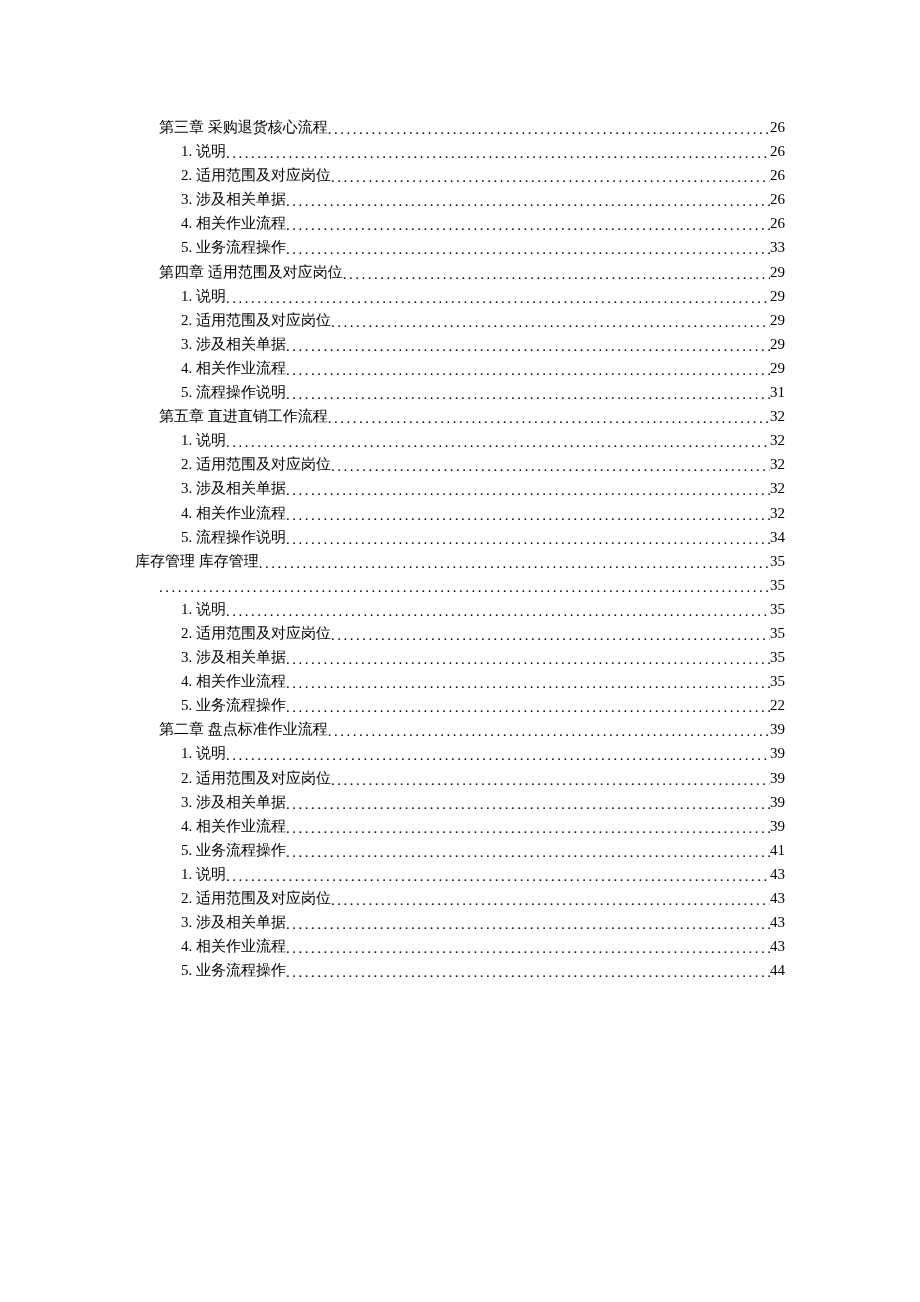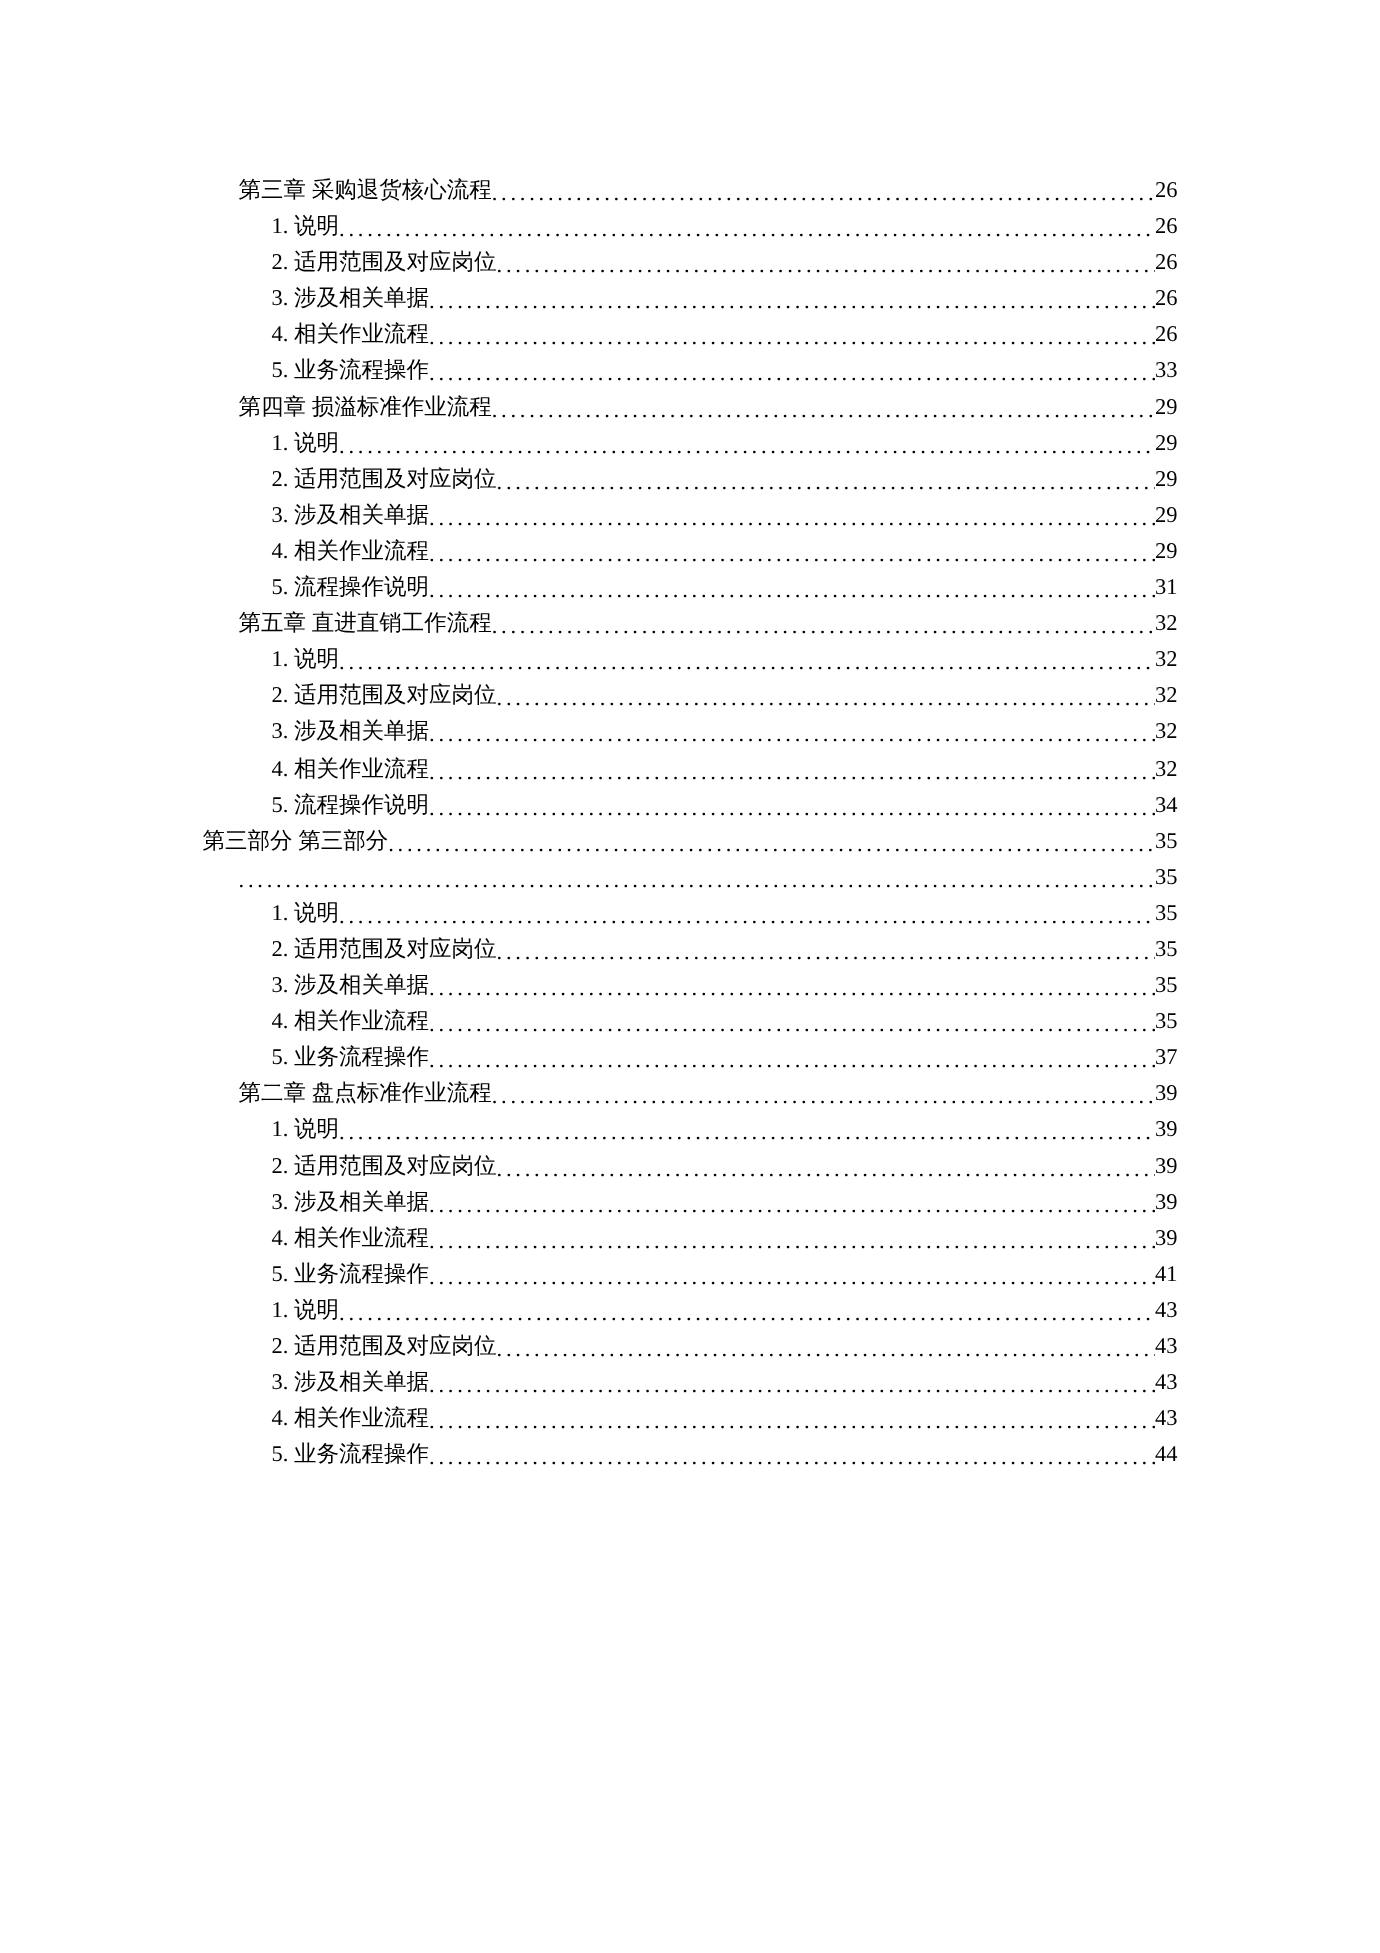--- a/index.html
+++ b/index.html
@@ -78,21 +78,21 @@
       <span class="toc-label">4.  相关作业流程</span>
       <span class="toc-dots"></span>
       <span class="toc-page">26</span>
     </div>
     <div class="toc-entry level-3">
       <span class="toc-label">5.  业务流程操作</span>
       <span class="toc-dots"></span>
       <span class="toc-page">33</span>
     </div>
     <div class="toc-entry level-2">
-      <span class="toc-label">第四章  损溢标准作业流程</span>
+      <span class="toc-label">第四章  适用范围及对应岗位</span>
       <span class="toc-dots"></span>
       <span class="toc-page">29</span>
     </div>
     <div class="toc-entry level-3">
       <span class="toc-label">1.  说明</span>
       <span class="toc-dots"></span>
       <span class="toc-page">29</span>
     </div>
     <div class="toc-entry level-3">
       <span class="toc-label">2.  适用范围及对应岗位</span>
@@ -138,52 +138,52 @@
       <span class="toc-label">4.  相关作业流程</span>
       <span class="toc-dots"></span>
       <span class="toc-page">32</span>
     </div>
     <div class="toc-entry level-3">
       <span class="toc-label">5.  流程操作说明</span>
       <span class="toc-dots"></span>
       <span class="toc-page">34</span>
     </div>
     <div class="toc-entry level-1">
-      <span class="toc-label">第三部分 第三部分</span>
-      <span class="toc-dots"></span>
-      <span class="toc-page">35</span>
-    </div>
-    <div class="toc-entry level-2">
-      <span class="toc-dots"></span>
-      <span class="toc-page">35</span>
-    </div>
-    <div class="toc-entry level-3">
-      <span class="toc-label">1.  说明</span>
-      <span class="toc-dots"></span>
-      <span class="toc-page">35</span>
-    </div>
-    <div class="toc-entry level-3">
-      <span class="toc-label">2.  适用范围及对应岗位</span>
-      <span class="toc-dots"></span>
-      <span class="toc-page">35</span>
-    </div>
-    <div class="toc-entry level-3">
-      <span class="toc-label">3.  涉及相关单据</span>
-      <span class="toc-dots"></span>
-      <span class="toc-page">35</span>
-    </div>
-    <div class="toc-entry level-3">
-      <span class="toc-label">4.  相关作业流程</span>
-      <span class="toc-dots"></span>
-      <span class="toc-page">35</span>
-    </div>
-    <div class="toc-entry level-3">
-      <span class="toc-label">5.  业务流程操作</span>
-      <span class="toc-dots"></span>
-      <span class="toc-page">37</span>
+      <span class="toc-label">库存管理 库存管理</span>
+      <span class="toc-dots"></span>
+      <span class="toc-page">35</span>
+    </div>
+    <div class="toc-entry level-2">
+      <span class="toc-dots"></span>
+      <span class="toc-page">35</span>
+    </div>
+    <div class="toc-entry level-3">
+      <span class="toc-label">1.  说明</span>
+      <span class="toc-dots"></span>
+      <span class="toc-page">35</span>
+    </div>
+    <div class="toc-entry level-3">
+      <span class="toc-label">2.  适用范围及对应岗位</span>
+      <span class="toc-dots"></span>
+      <span class="toc-page">35</span>
+    </div>
+    <div class="toc-entry level-3">
+      <span class="toc-label">3.  涉及相关单据</span>
+      <span class="toc-dots"></span>
+      <span class="toc-page">35</span>
+    </div>
+    <div class="toc-entry level-3">
+      <span class="toc-label">4.  相关作业流程</span>
+      <span class="toc-dots"></span>
+      <span class="toc-page">35</span>
+    </div>
+    <div class="toc-entry level-3">
+      <span class="toc-label">5.  业务流程操作</span>
+      <span class="toc-dots"></span>
+      <span class="toc-page">22</span>
     </div>
     <div class="toc-entry level-2">
       <span class="toc-label">第二章  盘点标准作业流程</span>
       <span class="toc-dots"></span>
       <span class="toc-page">39</span>
     </div>
     <div class="toc-entry level-3">
       <span class="toc-label">1.  说明</span>
       <span class="toc-dots"></span>
       <span class="toc-page">39</span>

